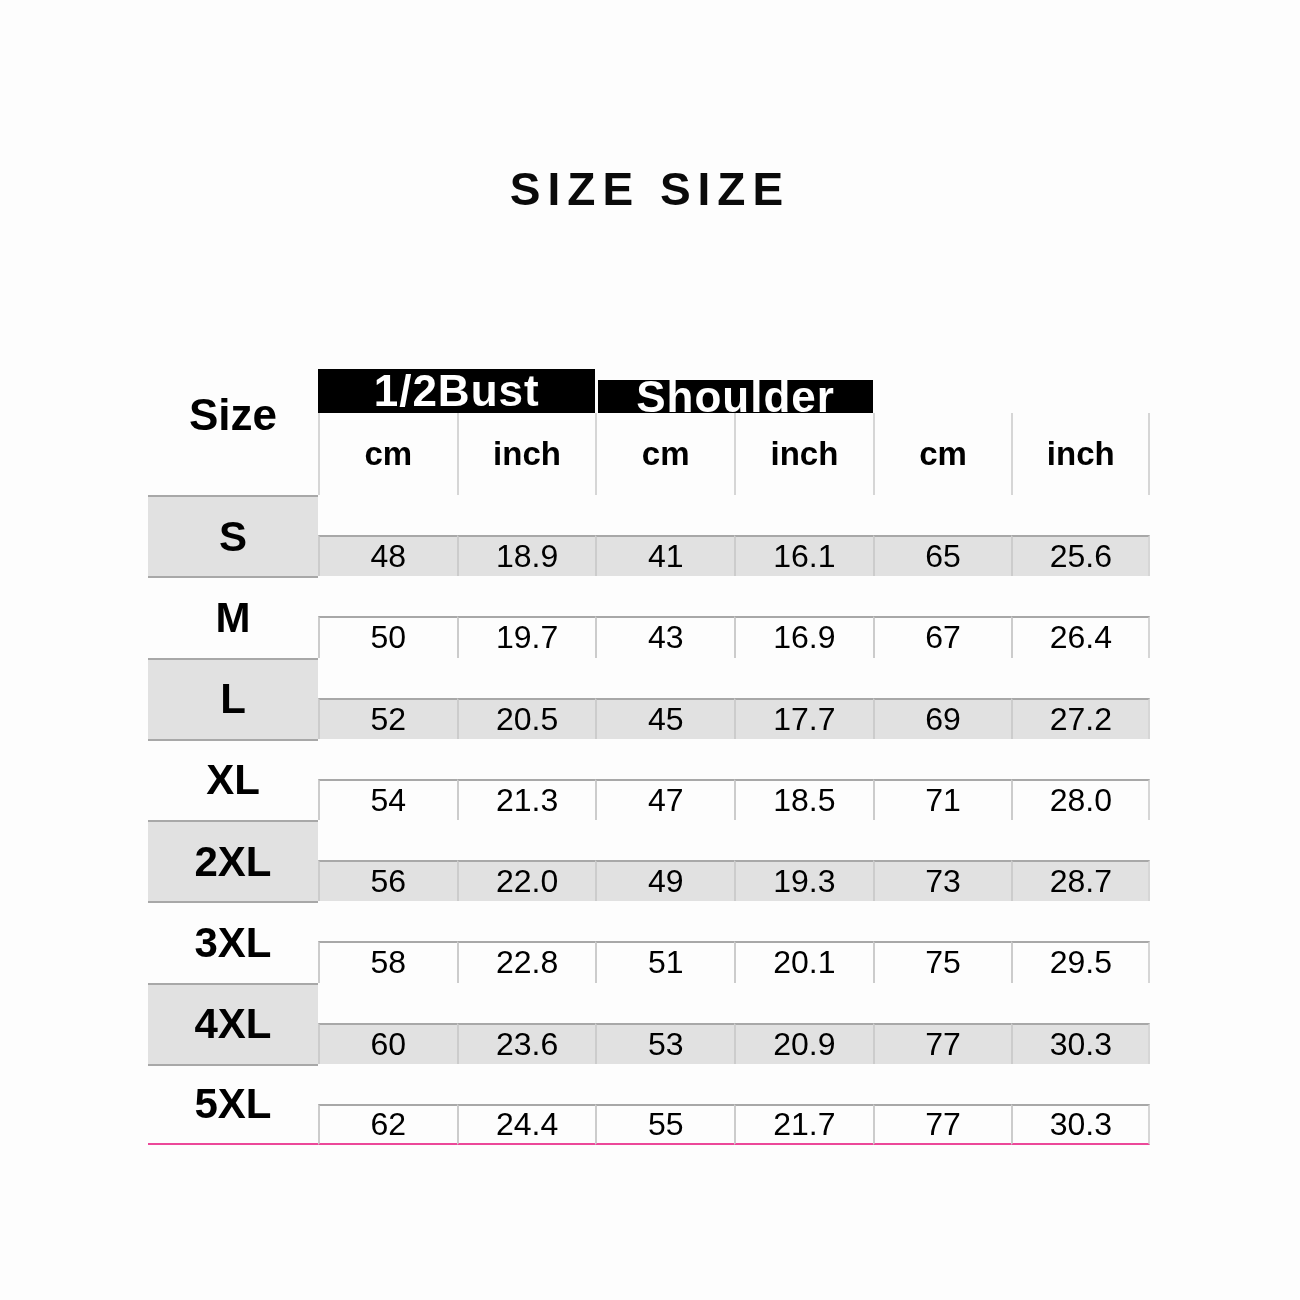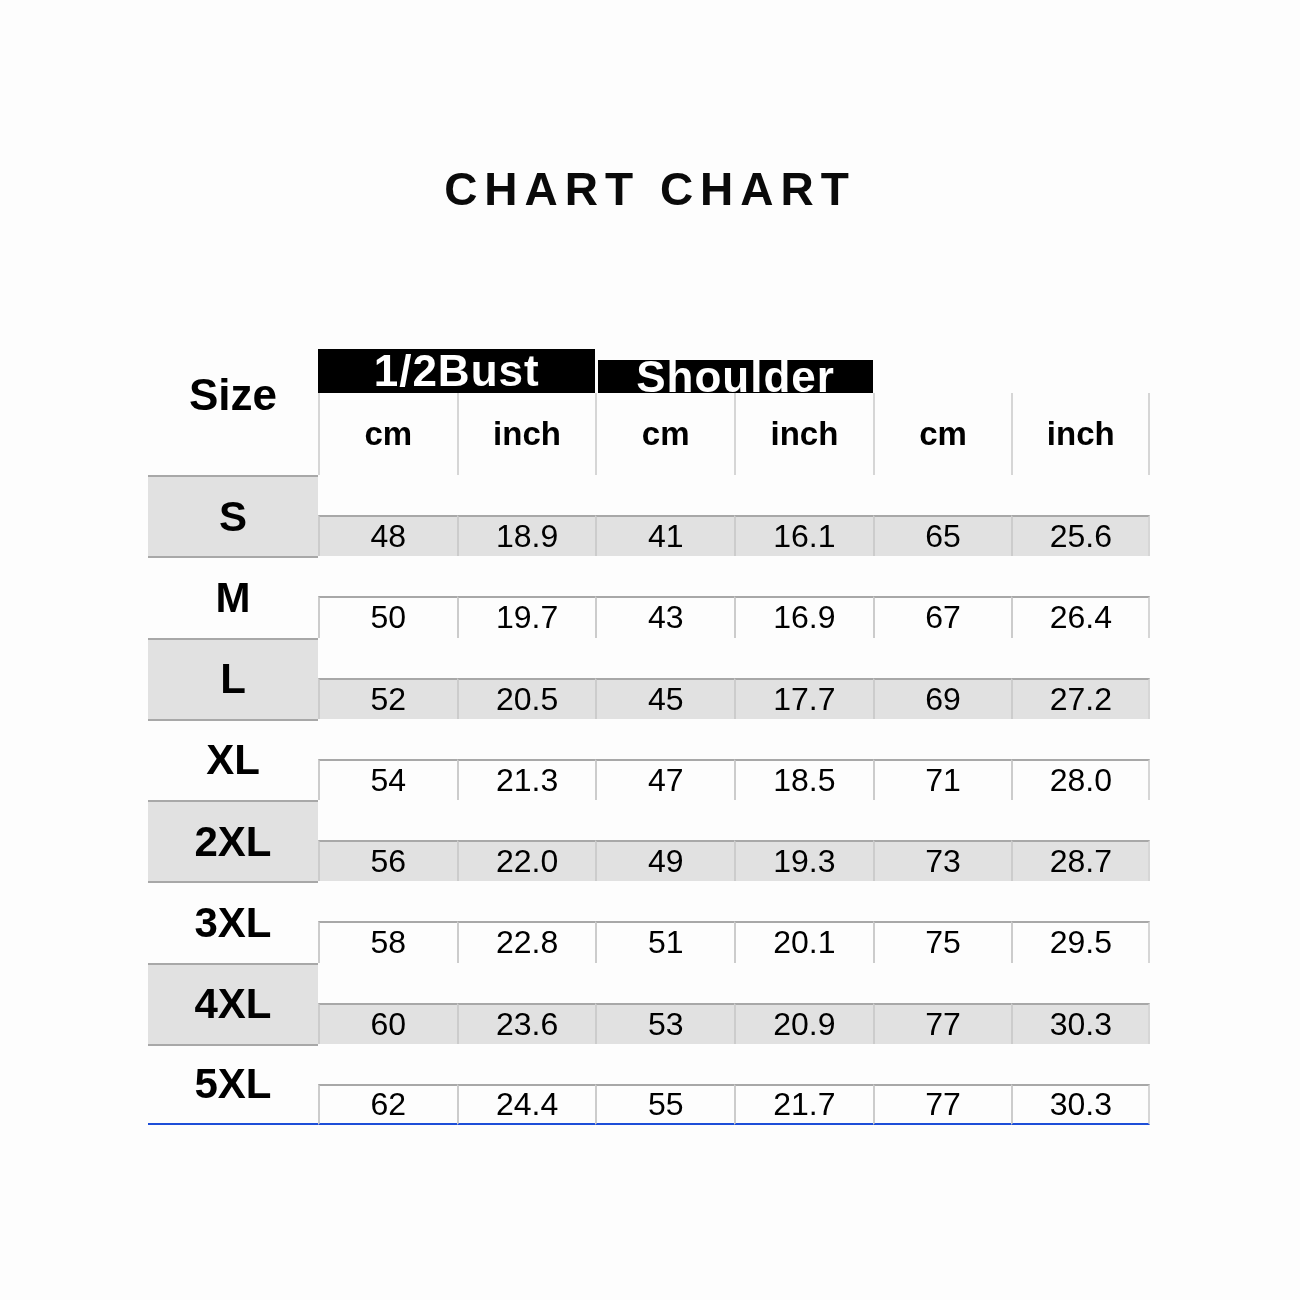--- a/index.html
+++ b/index.html
@@ -25,21 +25,21 @@
     line-height: 52px;
     text-align: center;
     font-size: 46px;
     font-weight: 700;
     letter-spacing: 7px;
     color: #0a0a0a;
   }
   .size-table {
     position: absolute;
     left: 148px;
-    top: 314px;
+    top: 334px;
     display: grid;
     grid-template-columns: 170px repeat(6, 138.7px);
     grid-template-rows: 79px 82px repeat(8, 81.25px);
   }
   .row { display: contents; }
   .cell {
     display: flex;
     align-items: center;
     justify-content: center;
     box-sizing: border-box;
@@ -73,27 +73,27 @@
     border-left: 2px solid #cccccc;
     margin-top: 40px;
   }
   .size-label {
     font-size: 42px;
     font-weight: 700;
   }
   .data-cell { border-top: 2px solid #a8a8a8; }
   .bg-gray { background: #e1e1e1; }
   .last { border-right: 2px solid #d6d6d6; }
-  .bottom { border-bottom: 2px solid #1d4ed8; }
+  .bottom { border-bottom: 2px solid #ec4899; }
 </style>
 </head>
 <body>
 
 <div class="canvas">
-  <div class="title">CHART CHART</div>
+  <div class="title">SIZE SIZE</div>
 
   <div class="size-table" id="size-table">
     <div class="cell size-head">Size</div>
     <div class="cell black-head bh-1">1/2Bust</div>
     <div class="cell black-head bh-2">Shoulder</div>
 
   <div class="row"><div class="cell unit-cell" style="grid-area: 2 / 2;">cm</div><div class="cell unit-cell" style="grid-area: 2 / 3;">inch</div><div class="cell unit-cell" style="grid-area: 2 / 4;">cm</div><div class="cell unit-cell" style="grid-area: 2 / 5;">inch</div><div class="cell unit-cell" style="grid-area: 2 / 6;">cm</div><div class="cell unit-cell last" style="grid-area: 2 / 7;">inch</div></div>
       <div class="row"><div class="cell size-label data-cell bg-gray" style="grid-area: 3 / 1;">S</div><div class="cell value-cell data-cell bg-gray" style="grid-area: 3 / 2;">48</div><div class="cell value-cell data-cell bg-gray" style="grid-area: 3 / 3;">18.9</div><div class="cell value-cell data-cell bg-gray" style="grid-area: 3 / 4;">41</div><div class="cell value-cell data-cell bg-gray" style="grid-area: 3 / 5;">16.1</div><div class="cell value-cell data-cell bg-gray" style="grid-area: 3 / 6;">65</div><div class="cell value-cell data-cell bg-gray last" style="grid-area: 3 / 7;">25.6</div></div>
       <div class="row"><div class="cell size-label data-cell" style="grid-area: 4 / 1;">M</div><div class="cell value-cell data-cell" style="grid-area: 4 / 2;">50</div><div class="cell value-cell data-cell" style="grid-area: 4 / 3;">19.7</div><div class="cell value-cell data-cell" style="grid-area: 4 / 4;">43</div><div class="cell value-cell data-cell" style="grid-area: 4 / 5;">16.9</div><div class="cell value-cell data-cell" style="grid-area: 4 / 6;">67</div><div class="cell value-cell data-cell last" style="grid-area: 4 / 7;">26.4</div></div>
       <div class="row"><div class="cell size-label data-cell bg-gray" style="grid-area: 5 / 1;">L</div><div class="cell value-cell data-cell bg-gray" style="grid-area: 5 / 2;">52</div><div class="cell value-cell data-cell bg-gray" style="grid-area: 5 / 3;">20.5</div><div class="cell value-cell data-cell bg-gray" style="grid-area: 5 / 4;">45</div><div class="cell value-cell data-cell bg-gray" style="grid-area: 5 / 5;">17.7</div><div class="cell value-cell data-cell bg-gray" style="grid-area: 5 / 6;">69</div><div class="cell value-cell data-cell bg-gray last" style="grid-area: 5 / 7;">27.2</div></div>

